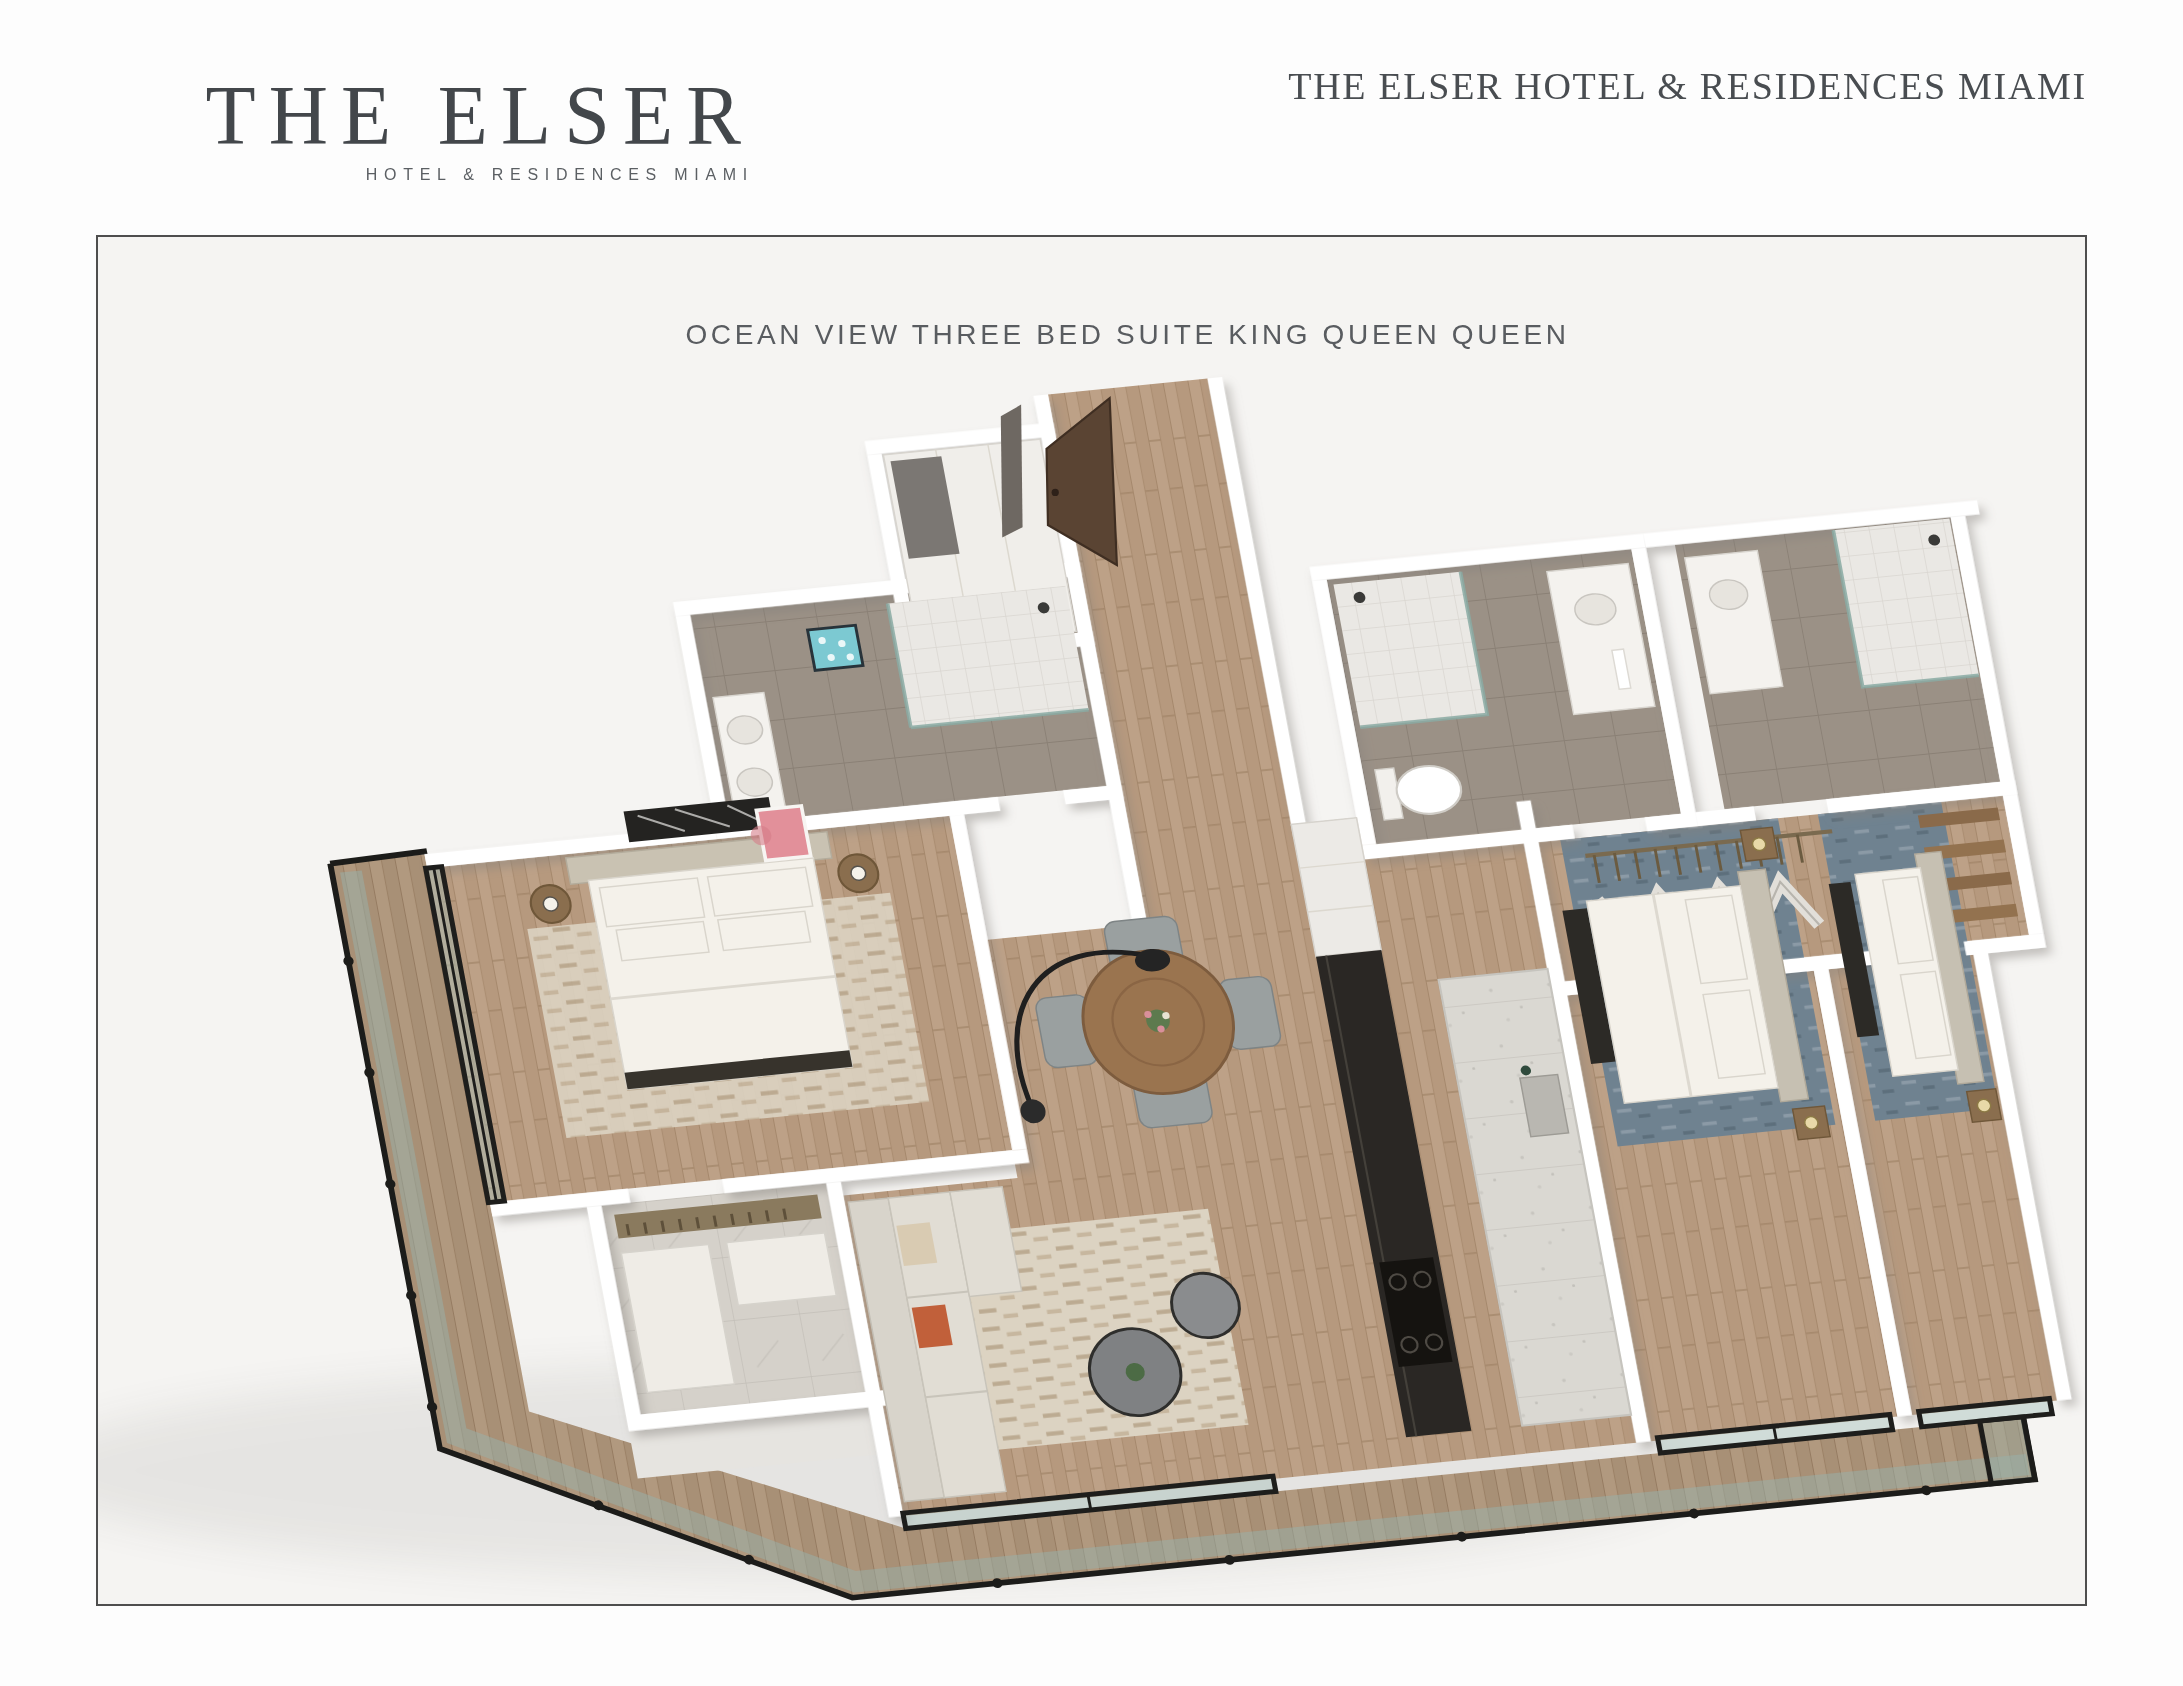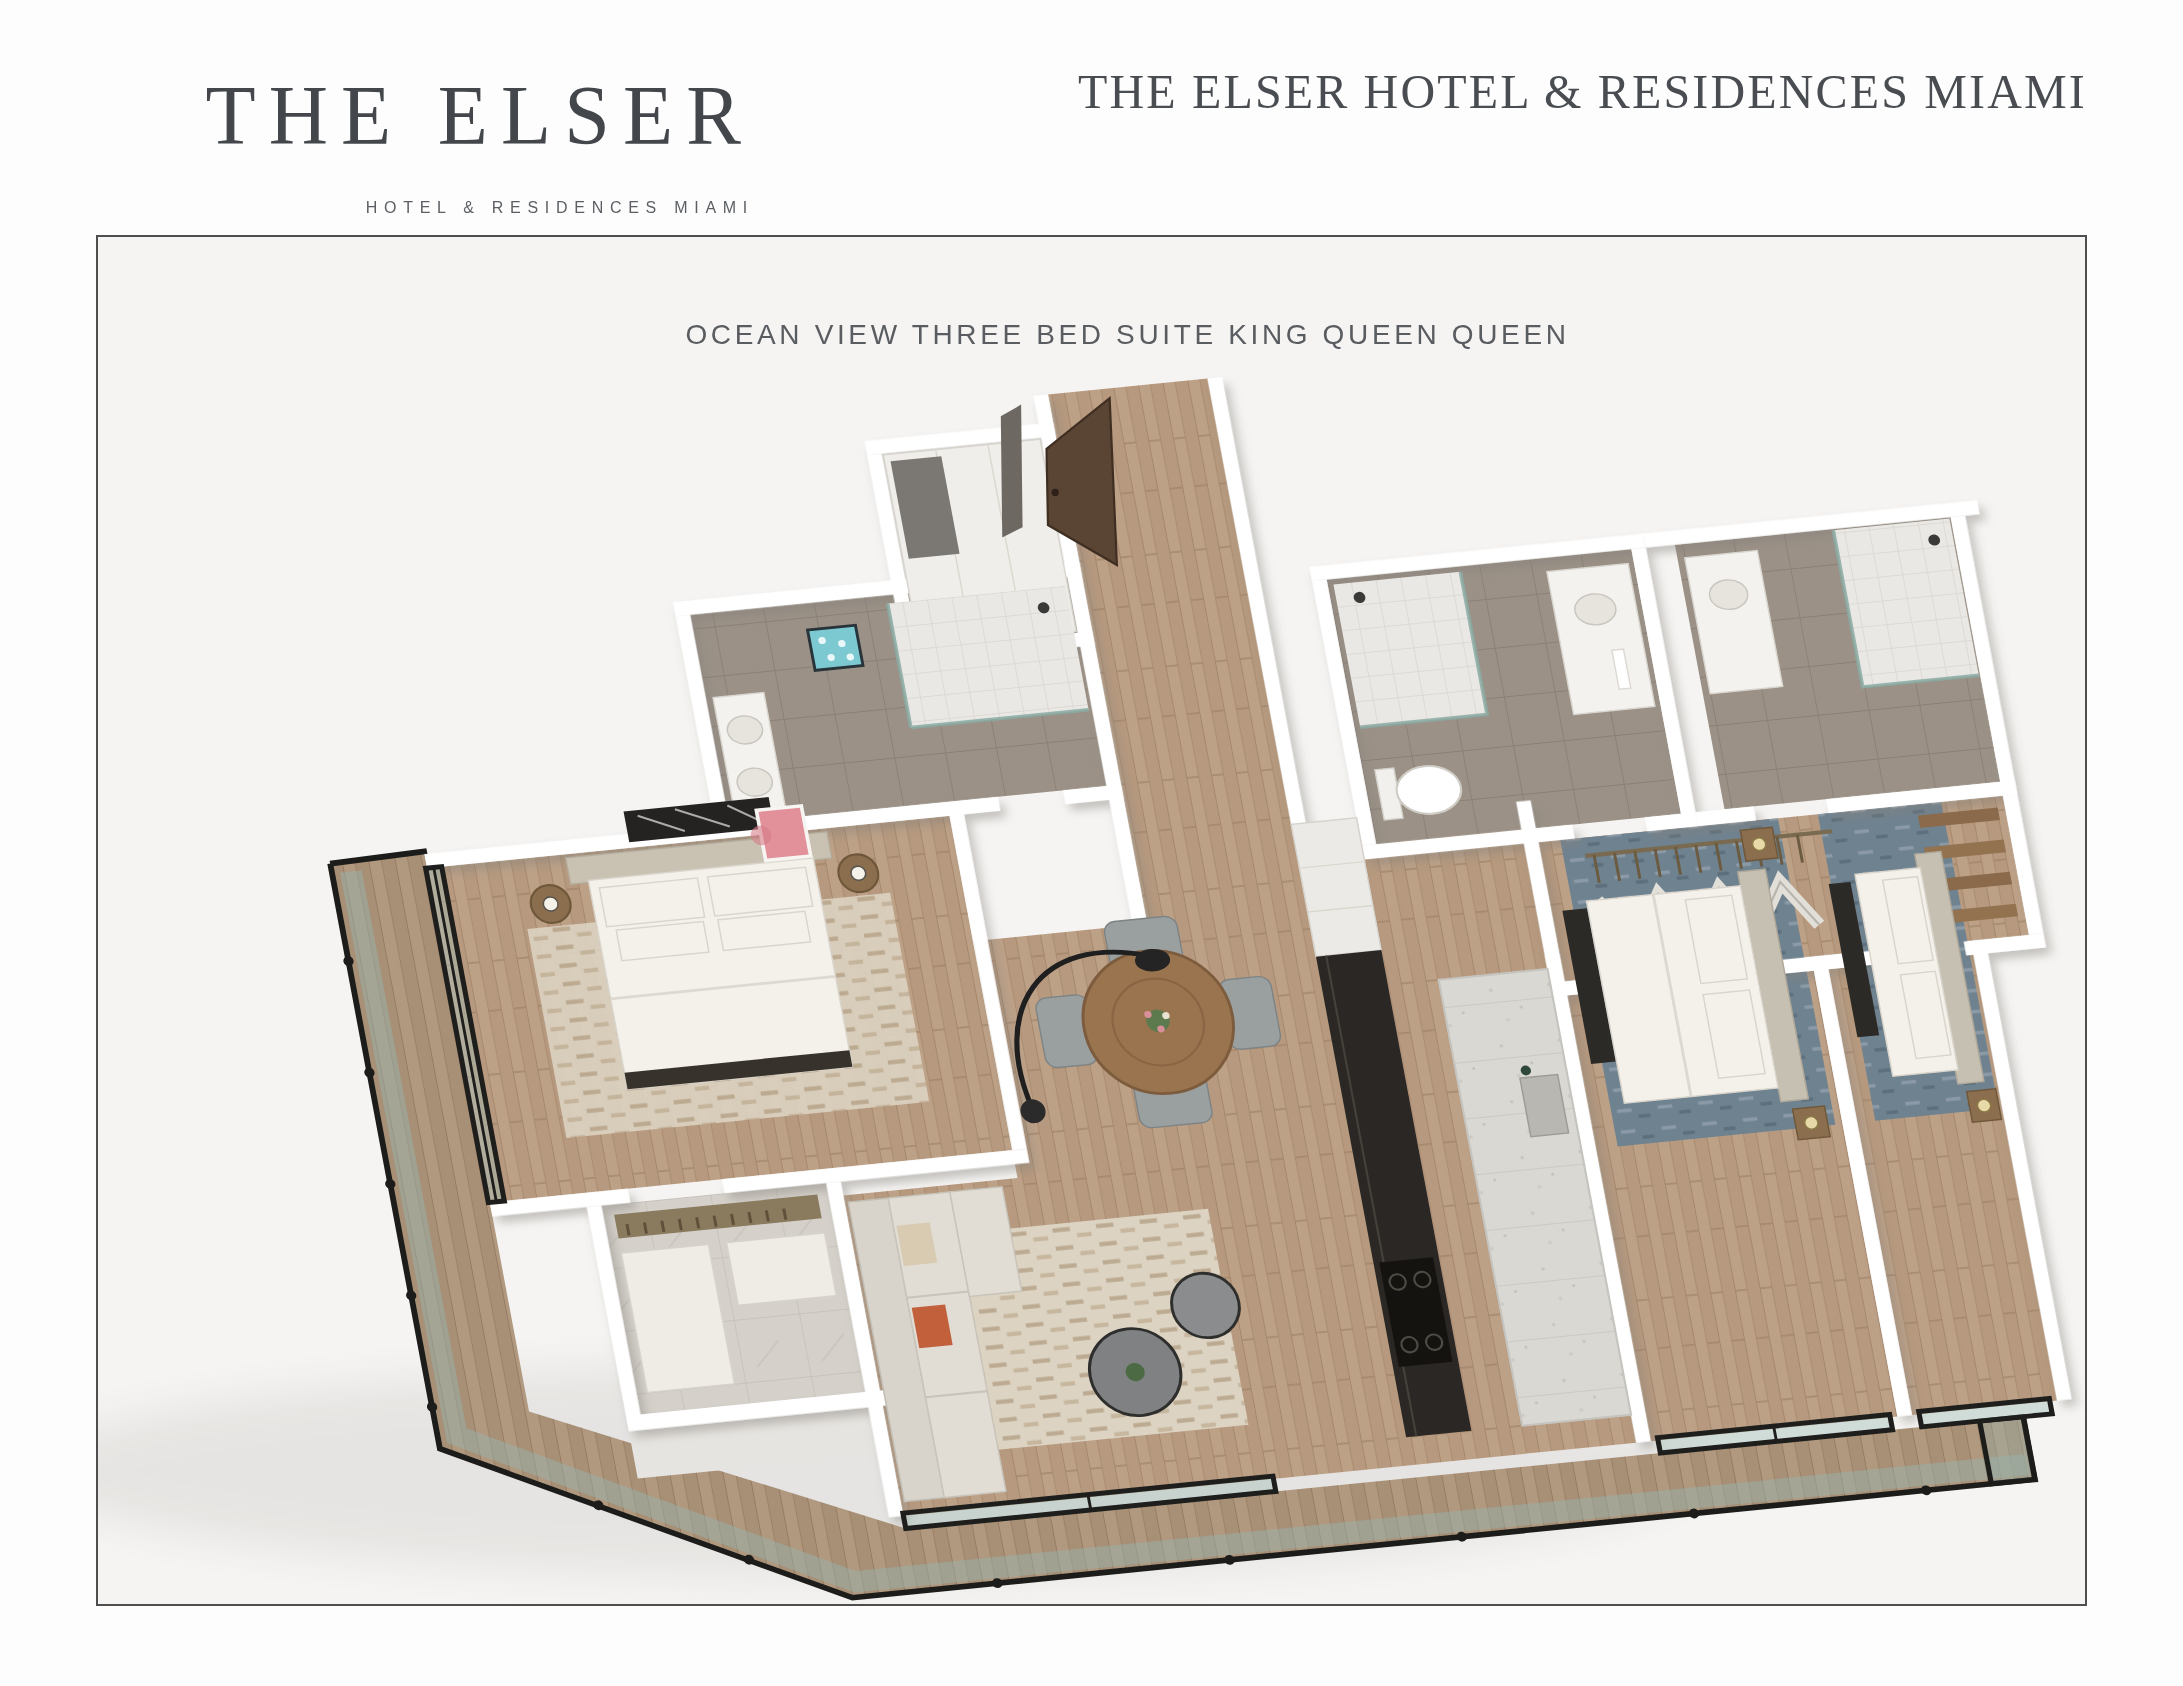--- a/index.html
+++ b/index.html
@@ -2,23 +2,23 @@
 <html style="font-size:11.6px"><head>
 <meta charset="utf-8">
 <style>
   html,body{margin:0;padding:0;background:#ffffff;}
   .page{position:relative;width:2183px;height:1687px;background:#fdfdfd;overflow:hidden;
         font-family:"Liberation Sans",sans-serif;}
   
   .logo{position:absolute;left:135px;top:69px;width:619px;text-align:right;color:#43474b;}
   .logo-main{font-family:"Liberation Serif",serif;font-weight:400;font-size:82px;
              letter-spacing:0.16em;white-space:nowrap;transform:scaleY(1.04);}
-  .logo-sub{margin-top:36px;font-size:16px;letter-spacing:0.42em;color:#5b5f63;white-space:nowrap;}
+  .logo-sub{margin-top:3px;font-size:16px;letter-spacing:0.42em;color:#5b5f63;white-space:nowrap;}
   .hdr-right{position:absolute;right:96px;top:64px;text-align:right;color:#4a4e52;}
-  .hdr-title{font-family:"Liberation Serif",serif;font-size:48px;letter-spacing:0.045em;
+  .hdr-title{font-family:"Liberation Serif",serif;font-size:38px;letter-spacing:0.045em;
              white-space:nowrap;color:#494d51;}
   .hdr-addr{margin-top:22px;font-size:26px;line-height:1.32;color:#686c70;}
   
   .sheet{position:absolute;left:96px;top:235px;width:1991px;height:1371px;box-sizing:border-box;
          background:#f5f4f2;border:2.2px solid #4e4e4e;}
   .sheet-title{position:absolute;top:82px;left:0;width:100%;text-align:center;
                padding-left:72px;box-sizing:border-box;font-size:28px;letter-spacing:0.13em;
                color:#595c60;white-space:nowrap;}
   svg.plan{position:absolute;left:0;top:0;width:100%;height:100%;}
   

